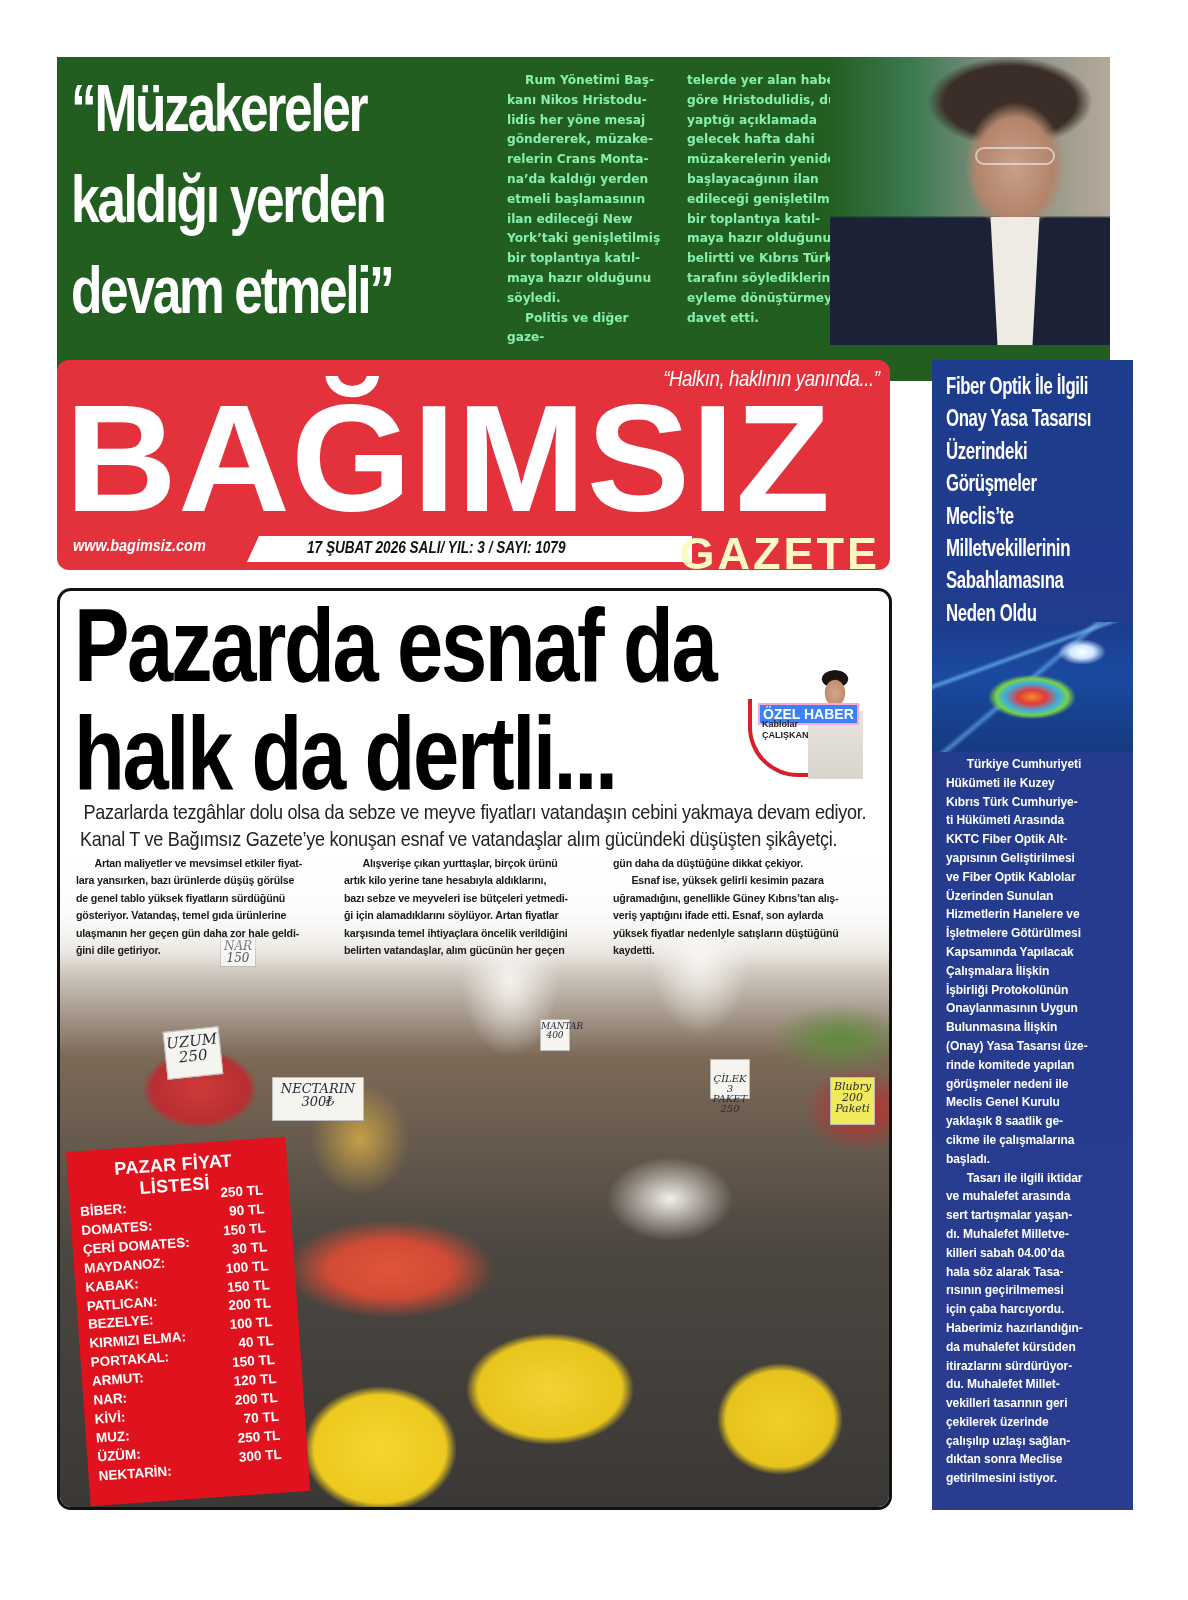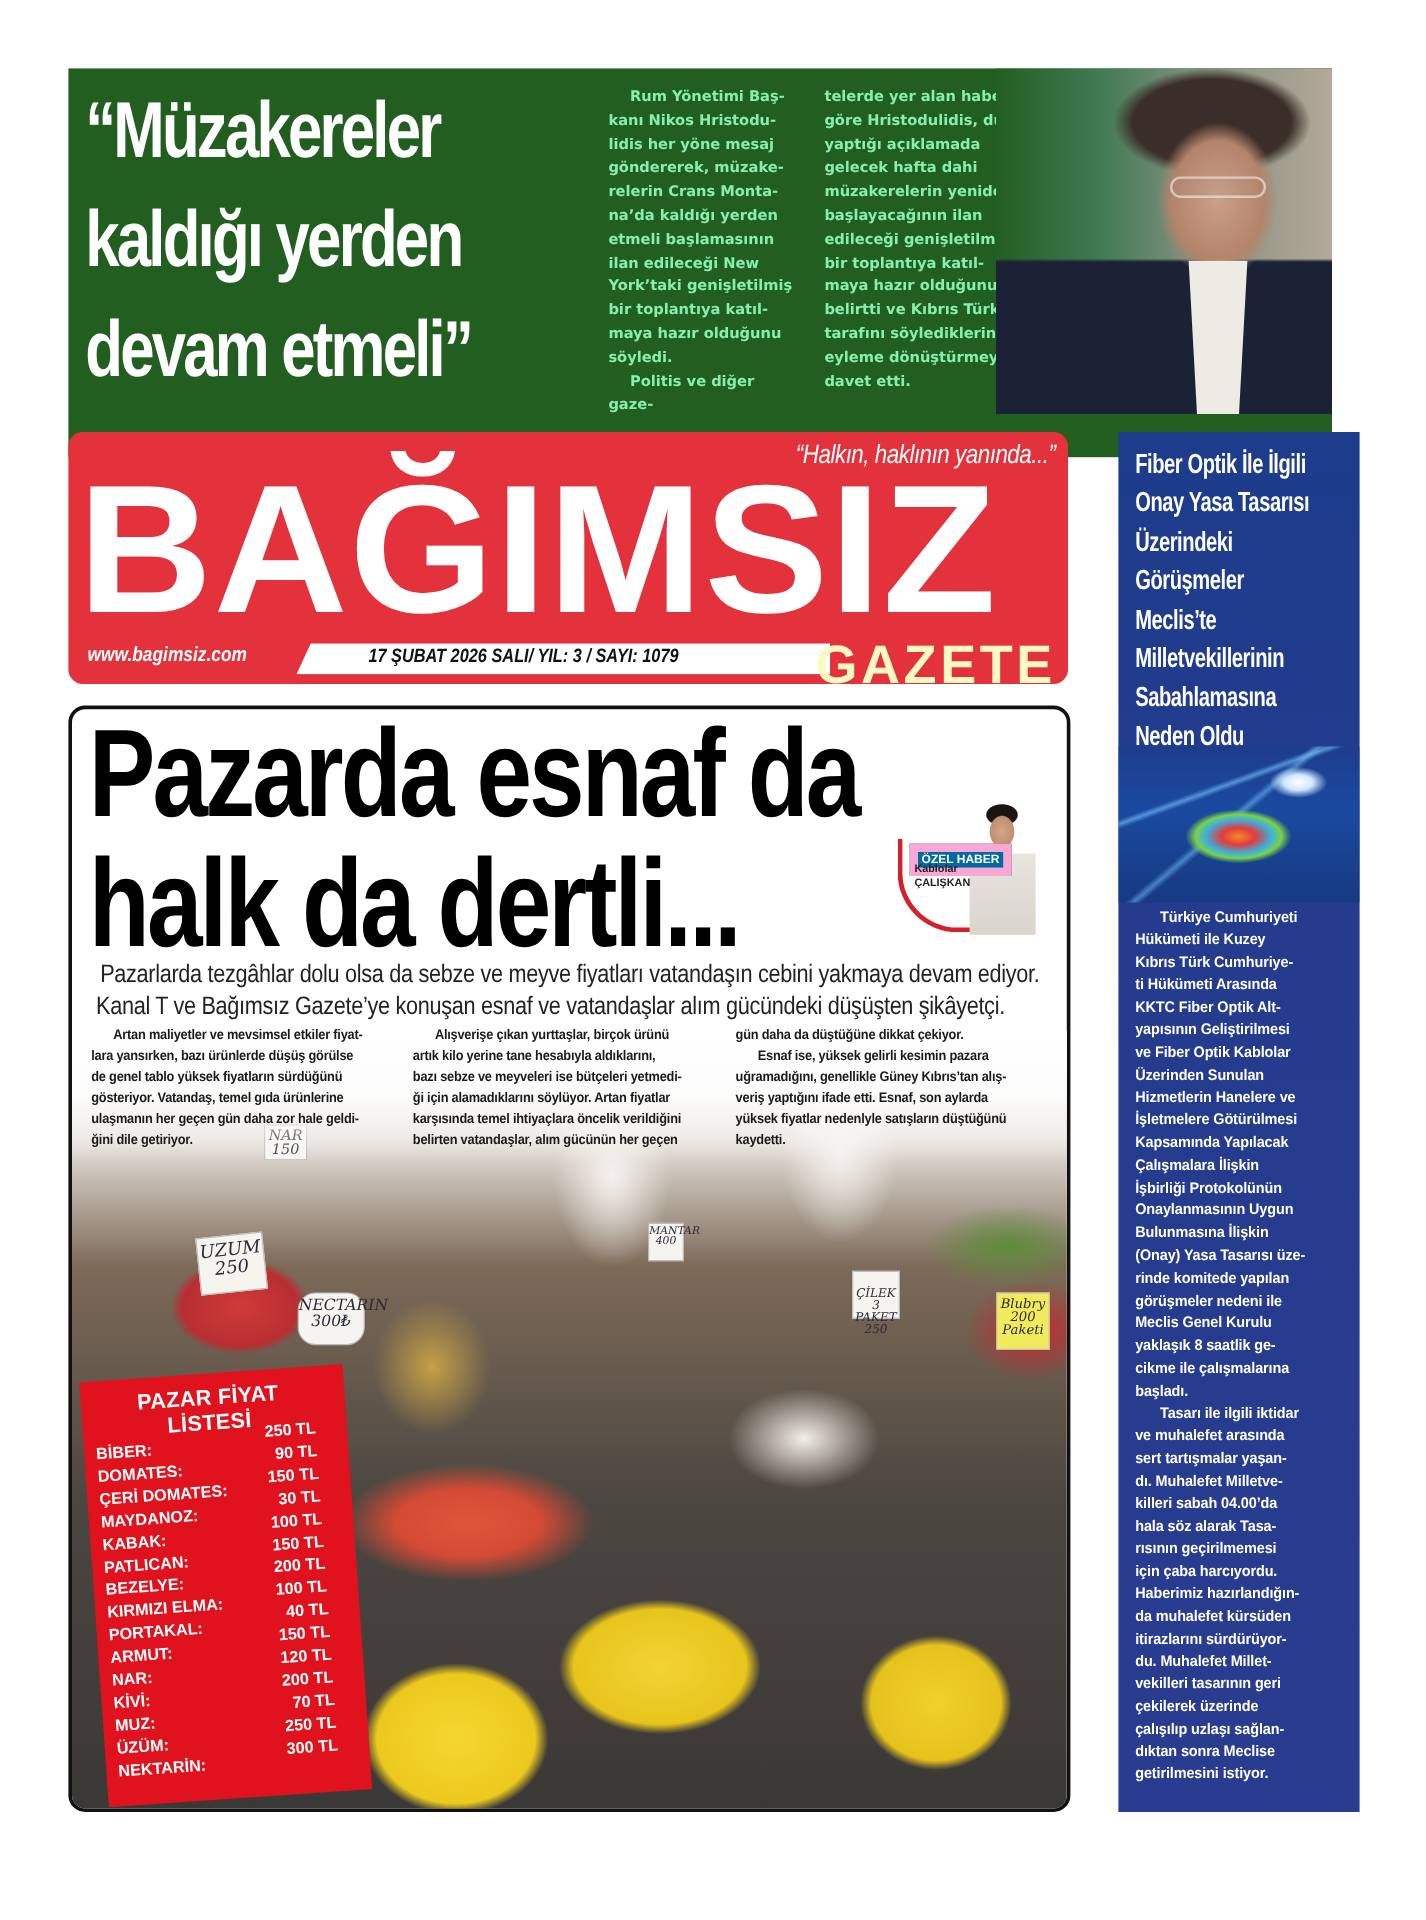--- a/index.html
+++ b/index.html
@@ -98,22 +98,22 @@
       background:
         radial-gradient(ellipse 14px 18px at 27px 24px, #d4a587 0%, #c28e70 70%, rgba(0,0,0,0) 76%),
         radial-gradient(ellipse 18px 12px at 27px 10px, #1a1512 0%, #1a1512 70%, rgba(0,0,0,0) 76%),
         linear-gradient(180deg, rgba(0,0,0,0) 38%, #e8e4de 39%, #d9d4cc 100%);
     }
     .byline-arc {
       position: absolute; left: 0; top: 30px; width: 100px; height: 78px;
       border: 4px solid #d4202a; border-right: none; border-top: none; border-radius: 0 0 0 50px;
     }
     .byline-tag {
-      position: absolute; left: 10px; top: 34px; background: #0369a1; color: #fff;
-      font-weight: 700; font-size: 10px; padding: 1px 3px; border: 7px solid #f9a8d4;
+      position: absolute; left: 10px; top: 34px; background: #3b82f6; color: #fff;
+      font-weight: 700; font-size: 14px; padding: 1px 3px; border: 2px solid #f9a8d4;
     }
     .byline-name {
       position: absolute; left: 14px; top: 50px; color: #222; font-weight: 700; font-size: 9px; line-height: 11px;
     }
     .deck {
       position: absolute; left: 20px; top: 207px; width: 800px;
       color: #222; font-size: 21px; line-height: 27px; letter-spacing: -0.3px;
       transform: scaleX(0.86); transform-origin: left top; white-space: nowrap;
     }
     .deck p:first-child { padding-left: 4px; }
@@ -280,21 +280,21 @@
   </div>
 
   <div class="deck">
     <p>Pazarlarda tezgâhlar dolu olsa da sebze ve meyve fiyatları vatandaşın cebini yakmaya devam ediyor.</p>
     <p>Kanal T ve Bağımsız Gazete’ye konuşan esnaf ve vatandaşlar alım gücündeki düşüşten şikâyetçi.</p>
   </div>
 
   <div class="photo">
     <div class="tag" style="left:160px;top:78px;width:36px;height:30px;font-size:12px;padding-top:2px;">NAR 150</div>
     <div class="tag" style="left:105px;top:170px;width:56px;height:48px;font-size:15px;padding-top:4px;transform:rotate(-6deg);">UZUM 250</div>
-    <div class="tag" style="left:188px;top:218px;width:56px;height:44px;font-size:13px;padding-top:4px;border-radius:15px;">NECTARIN 300₺</div>
+    <div class="tag" style="left:212px;top:218px;width:92px;height:44px;font-size:13px;padding-top:4px;">NECTARIN 300₺</div>
     <div class="tag" style="left:480px;top:160px;width:30px;height:32px;font-size:9px;padding-top:2px;">MANTAR 400</div>
     <div class="tag" style="left:650px;top:200px;width:40px;height:40px;font-size:10px;padding-top:14px;">ÇİLEK 3 PAKET 250</div>
     <div class="tag tag-yellow" style="left:770px;top:218px;width:45px;height:48px;font-size:11px;padding-top:3px;">Blubry 200 Paketi</div>
     <div class="photo-fade"></div>
   </div>
 
   <div class="body-col body-col-1">
     <p>
       <span>Artan maliyetler ve mevsimsel etkiler fiyat-</span><br>
       <span>lara yansırken, bazı ürünlerde düşüş görülse</span><br>

